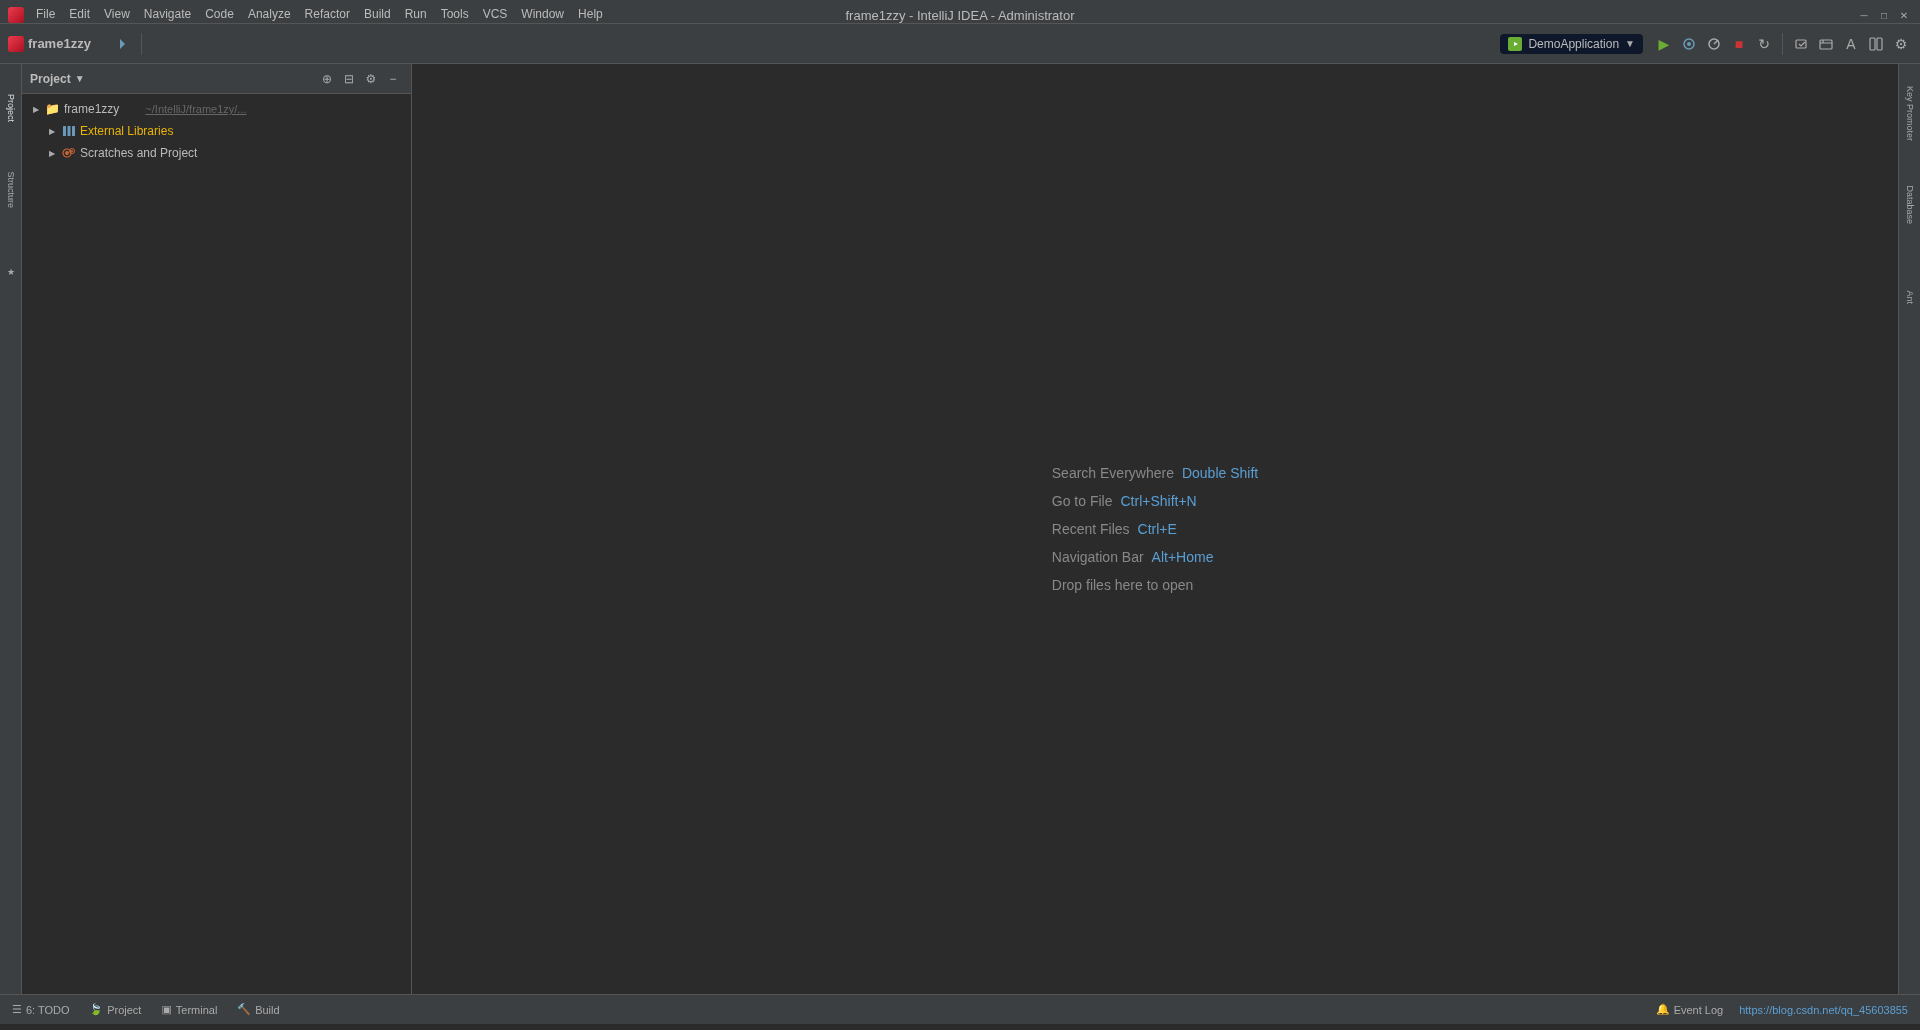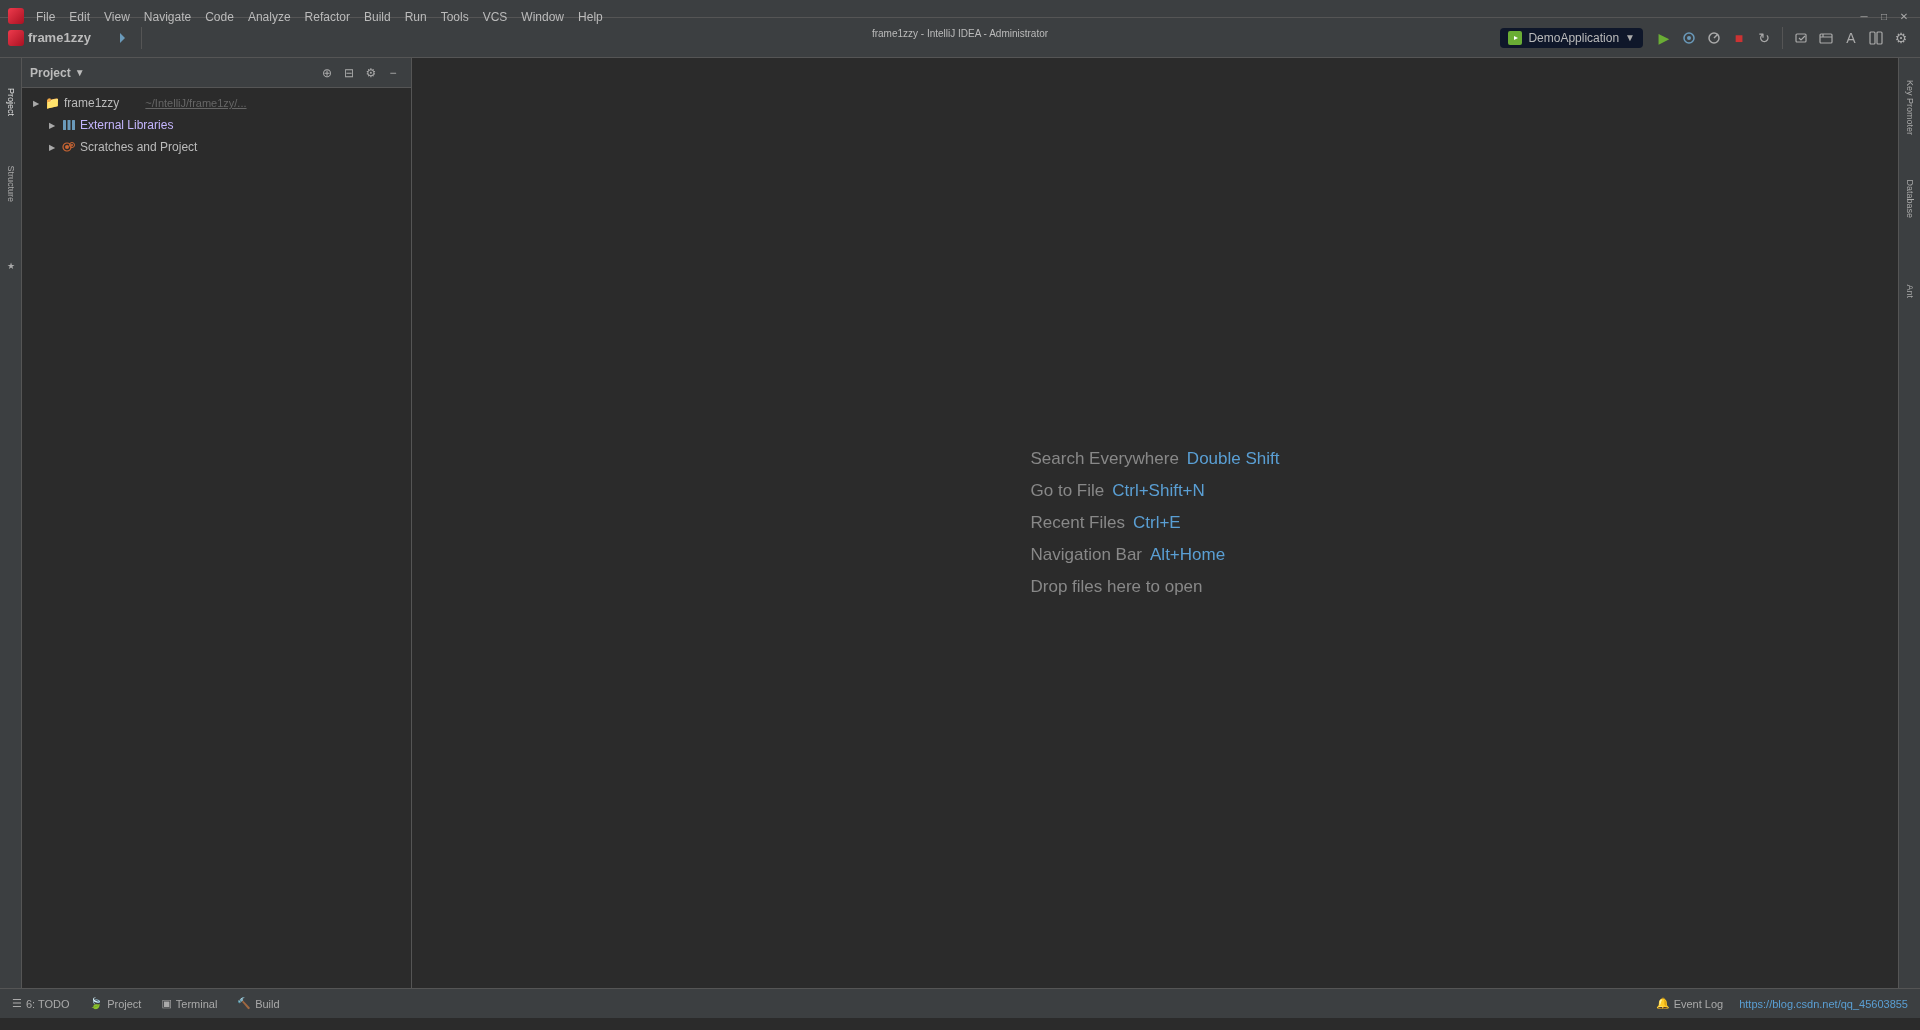--- a/index.html
+++ b/index.html
@@ -8,42 +8,42 @@
       height: 1030px;
       background: #2b2b2b;
       font-family: 'Segoe UI', Arial, sans-serif;
       font-size: 13px;
       color: #bbbbbb;
       overflow: hidden;
     }
 
     
     #title-bar {
-      height: 18px;
+      height: 24px;
       background: #3c3f41;
       display: flex;
-      align-items: flex-start;
-      padding: 8px 8px;
+      align-items: flex-end;
+      padding: 0 8px;
       border-bottom: 1px solid #555;
       position: relative;
     }
     #title-bar .app-icon {
       width: 16px;
       height: 16px;
       background: linear-gradient(135deg, #ee3a4c, #aa1122);
       border-radius: 3px;
       margin-right: 6px;
       flex-shrink: 0;
     }
     #title-bar .title-text {
       position: absolute;
       left: 50%;
       transform: translateX(-50%);
       color: #bbbbbb;
-      font-size: 10px;
+      font-size: 13px;
       margin-top: 20px;
     }
     #title-bar .menu-bar {
       display: flex;
       gap: 2px;
       align-items: center;
     }
     #title-bar .menu-item {
       padding: 2px 6px;
       color: #bbbbbb;
@@ -256,21 +256,21 @@
     }
     #editor-hints {
       display: flex;
       flex-direction: column;
       gap: 12px;
     }
     .hint-row {
       display: flex;
       align-items: flex-start;
       gap: 8px;
-      font-size: 17px;
+      font-size: 14px;
     }
     .hint-label { color: #888; }
     .hint-shortcut { color: #5a9fd4; }
 
     
     #right-tabs {
       width: 22px;
       background: #3c3f41;
       border-left: 1px solid #555;
       display: flex;
@@ -448,21 +448,21 @@
 
       <div class="tree-item" style="padding-left:24px;">
         <div class="tree-arrow">▶</div>
         <div class="tree-icon library-icon">
           <svg width="14" height="14" viewBox="0 0 14 14">
             <rect x="1" y="2" width="3" height="10" rx="0.5" fill="#6a9aba"></rect>
             <rect x="5.5" y="2" width="3" height="10" rx="0.5" fill="#6a9aba"></rect>
             <rect x="10" y="2" width="3" height="10" rx="0.5" fill="#6a9aba"></rect>
           </svg>
         </div>
-        <span style="color:#c4b5fd;font-size:12px;">External Libraries</span>
+        <span style="color:#eab308;font-size:12px;">External Libraries</span>
       </div>
 
       <div class="tree-item" style="padding-left:24px;">
         <div class="tree-arrow">▶</div>
         <div class="tree-icon scratch-icon">
           <svg width="14" height="14" viewBox="0 0 14 14">
             <circle cx="5" cy="7" r="4" fill="none" stroke="#cc6633" stroke-width="1.2"></circle>
             <circle cx="5" cy="7" r="2" fill="#cc6633"></circle>
             <circle cx="10" cy="5" r="2.5" fill="none" stroke="#cc6633" stroke-width="1"></circle>
             <circle cx="10" cy="5" r="1" fill="#cc6633"></circle>

